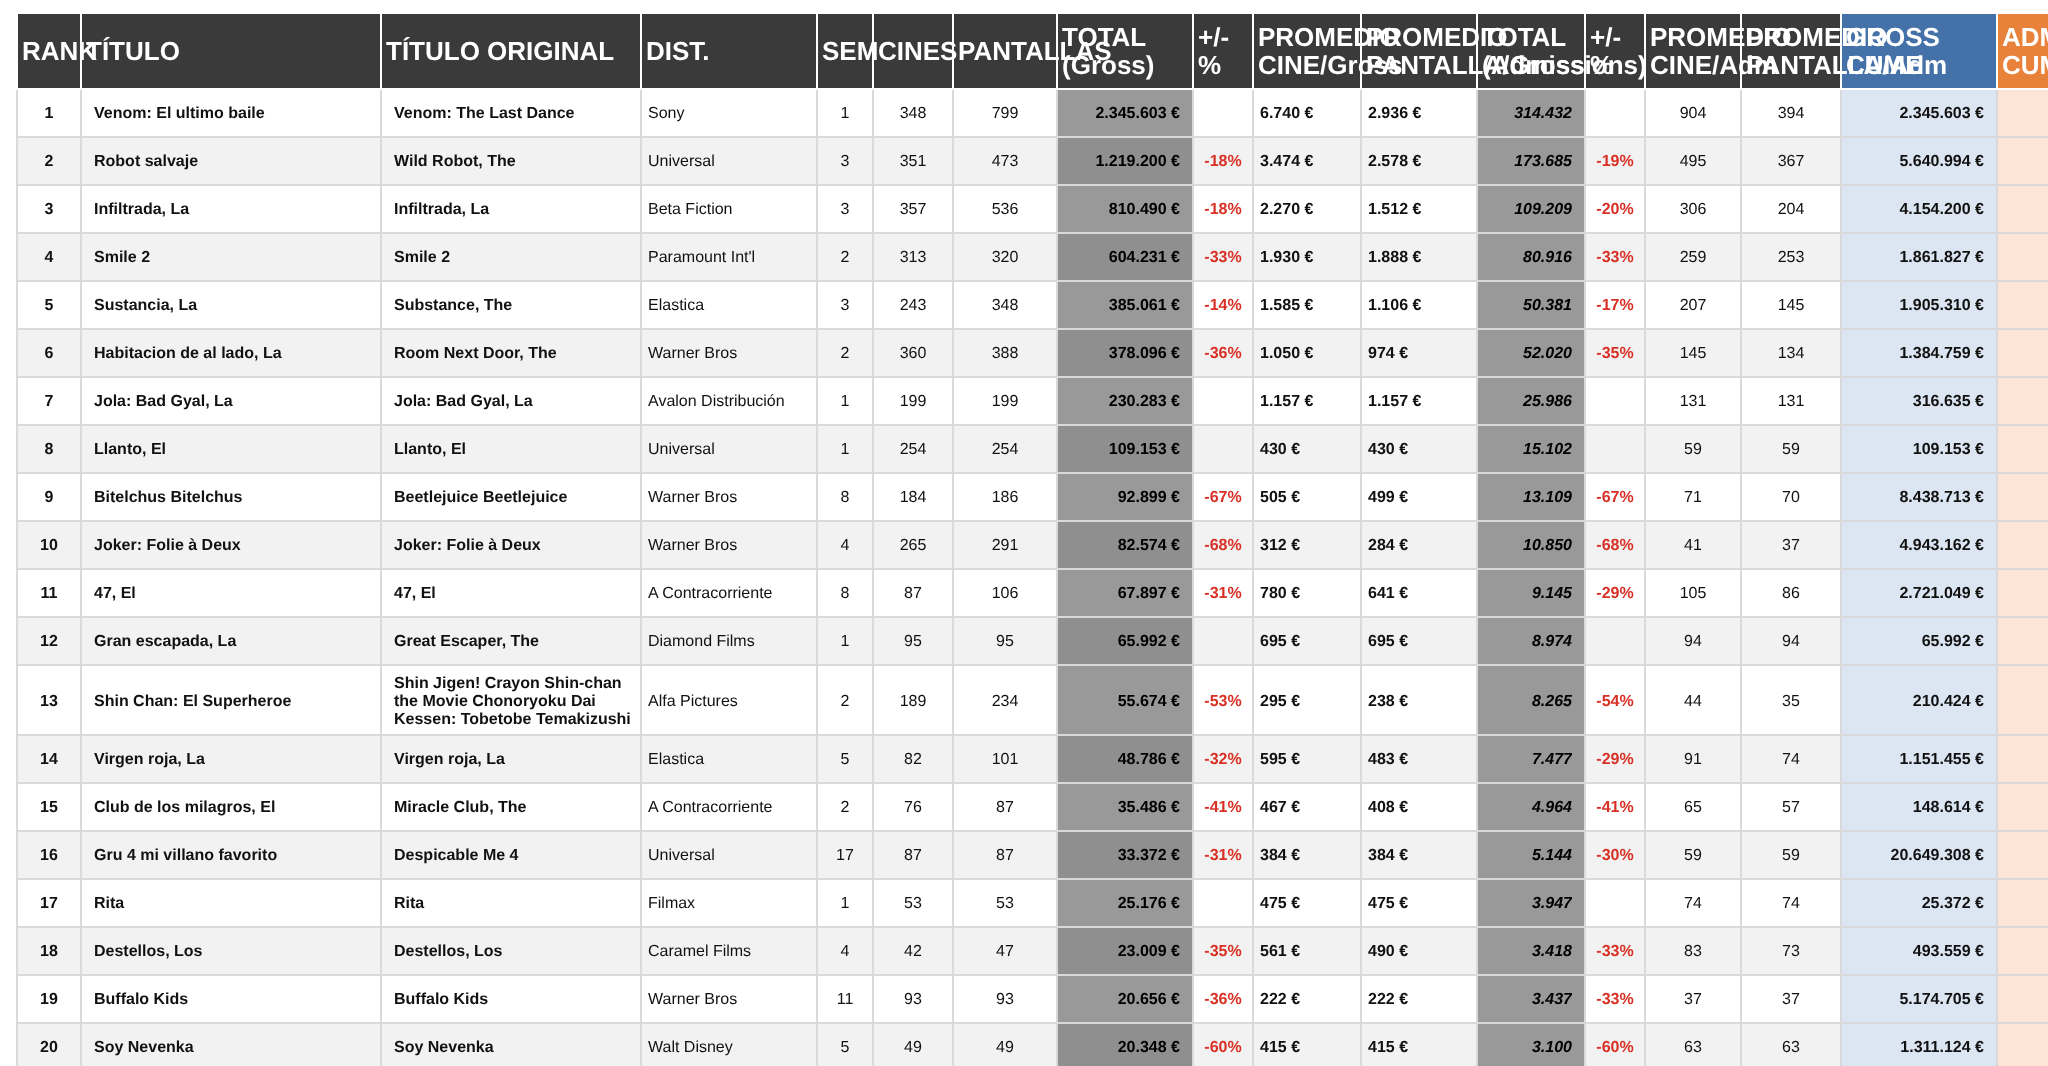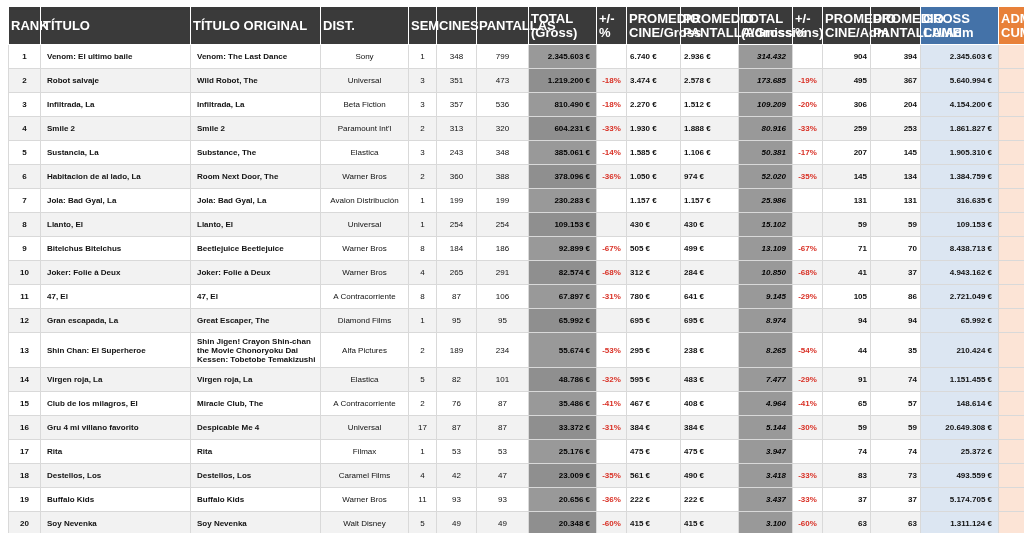--- a/index.html
+++ b/index.html
@@ -34,27 +34,27 @@
     padding:4px 3px;
     vertical-align:middle;
     height:15px;
     background:#ffffff;
   }
   tbody tr.alt td{background:#f2f2f2;}
   .c{text-align:center;}
   .rank{font-weight:bold;text-align:center;}
   .title{font-weight:bold;padding-left:6px;}
   .otitle{font-weight:bold;padding-left:6px;margin-left:39px;}
-  .dist{text-align:center;}
+  .dist{}
   .gross{background:#999999 !important;color:#000;font-weight:bold;text-align:right;padding-right:6px;}
   .gross-alt{background:#8f8f8f !important;}
   .adm{background:#999999 !important;color:#000;font-weight:bold;text-align:right;padding-right:6px;font-style:italic;}
   .pct{color:#d93025;font-weight:bold;text-align:center;margin-top:16px;}
   .prom{text-align:left;font-weight:bold;padding-right:6px;}
-  .promn{text-align:right;font-weight:bold;}
+  .promn{text-align:center;font-weight:normal;}
   .gcume{background:#dce6f2 !important;text-align:right;font-weight:bold;padding-right:6px;}
   .acume{background:#fce4d6 !important;text-align:right;font-weight:bold;padding-right:6px;}
   thead th.gc{background:#4472a8;}
   thead th.ac{background:#e8813a;}
   .clip{
     display:block;overflow:hidden;max-height:26px;
   }
 </style>
 </head>
 <body>

